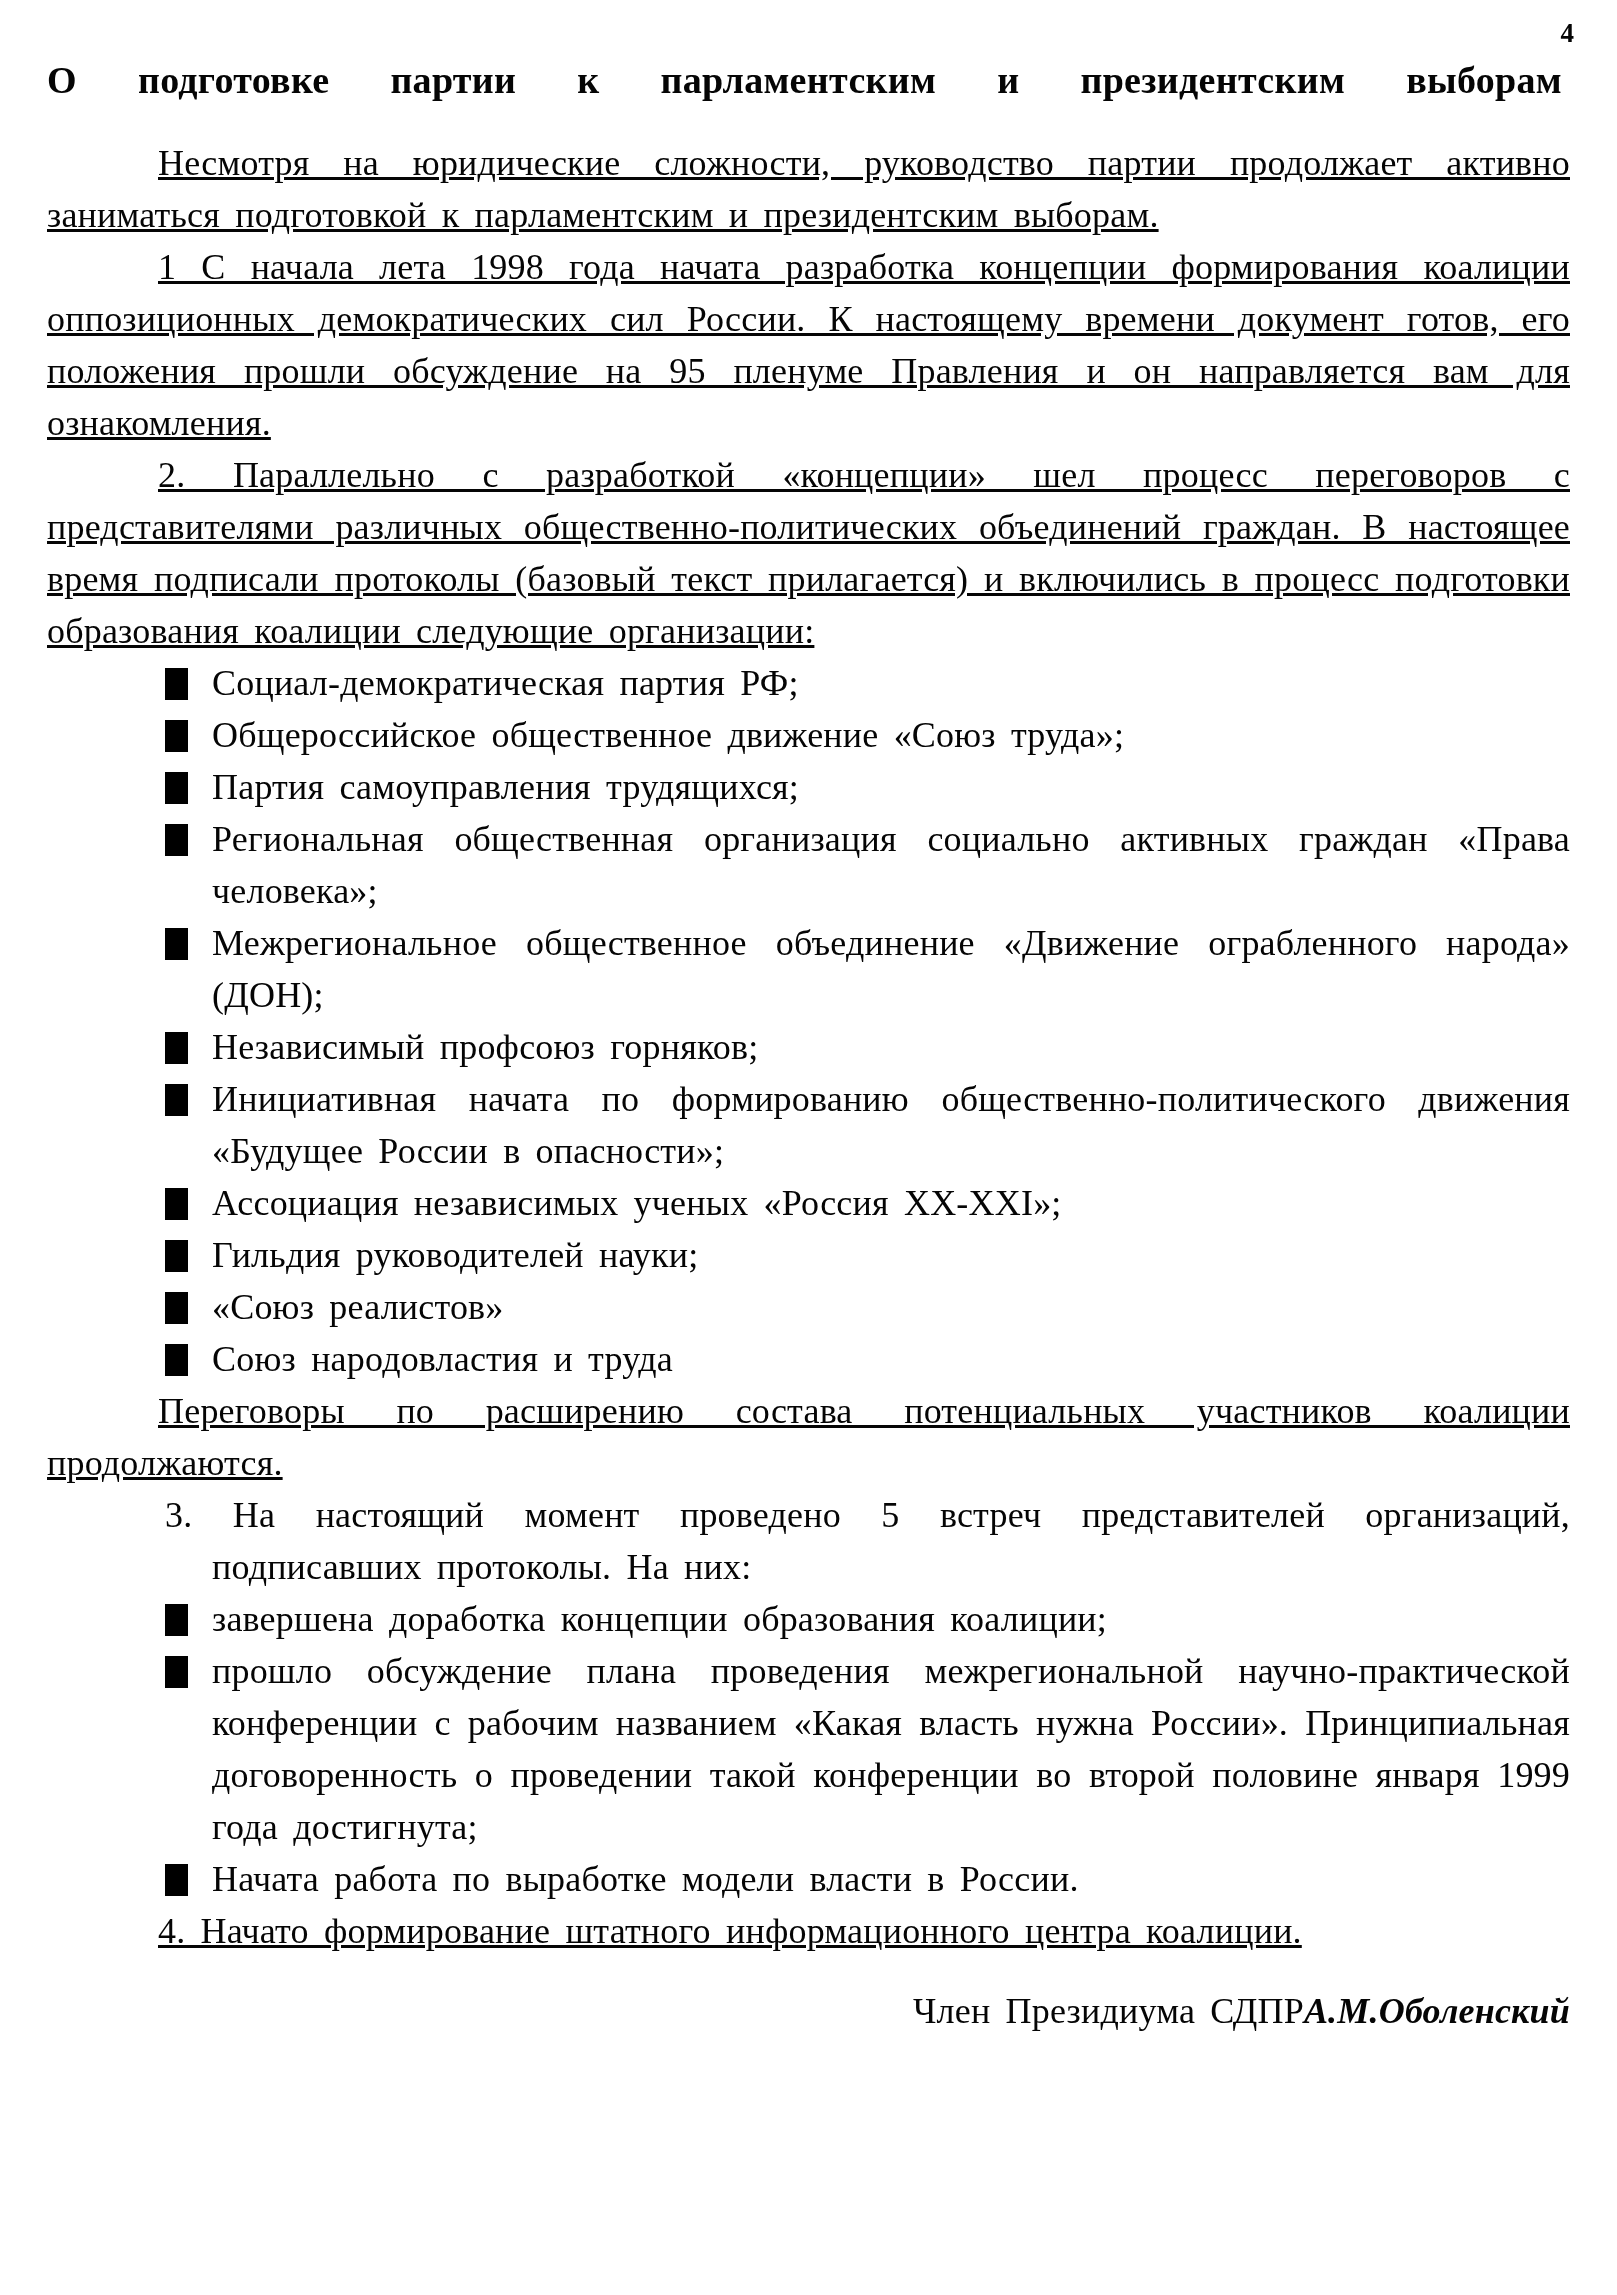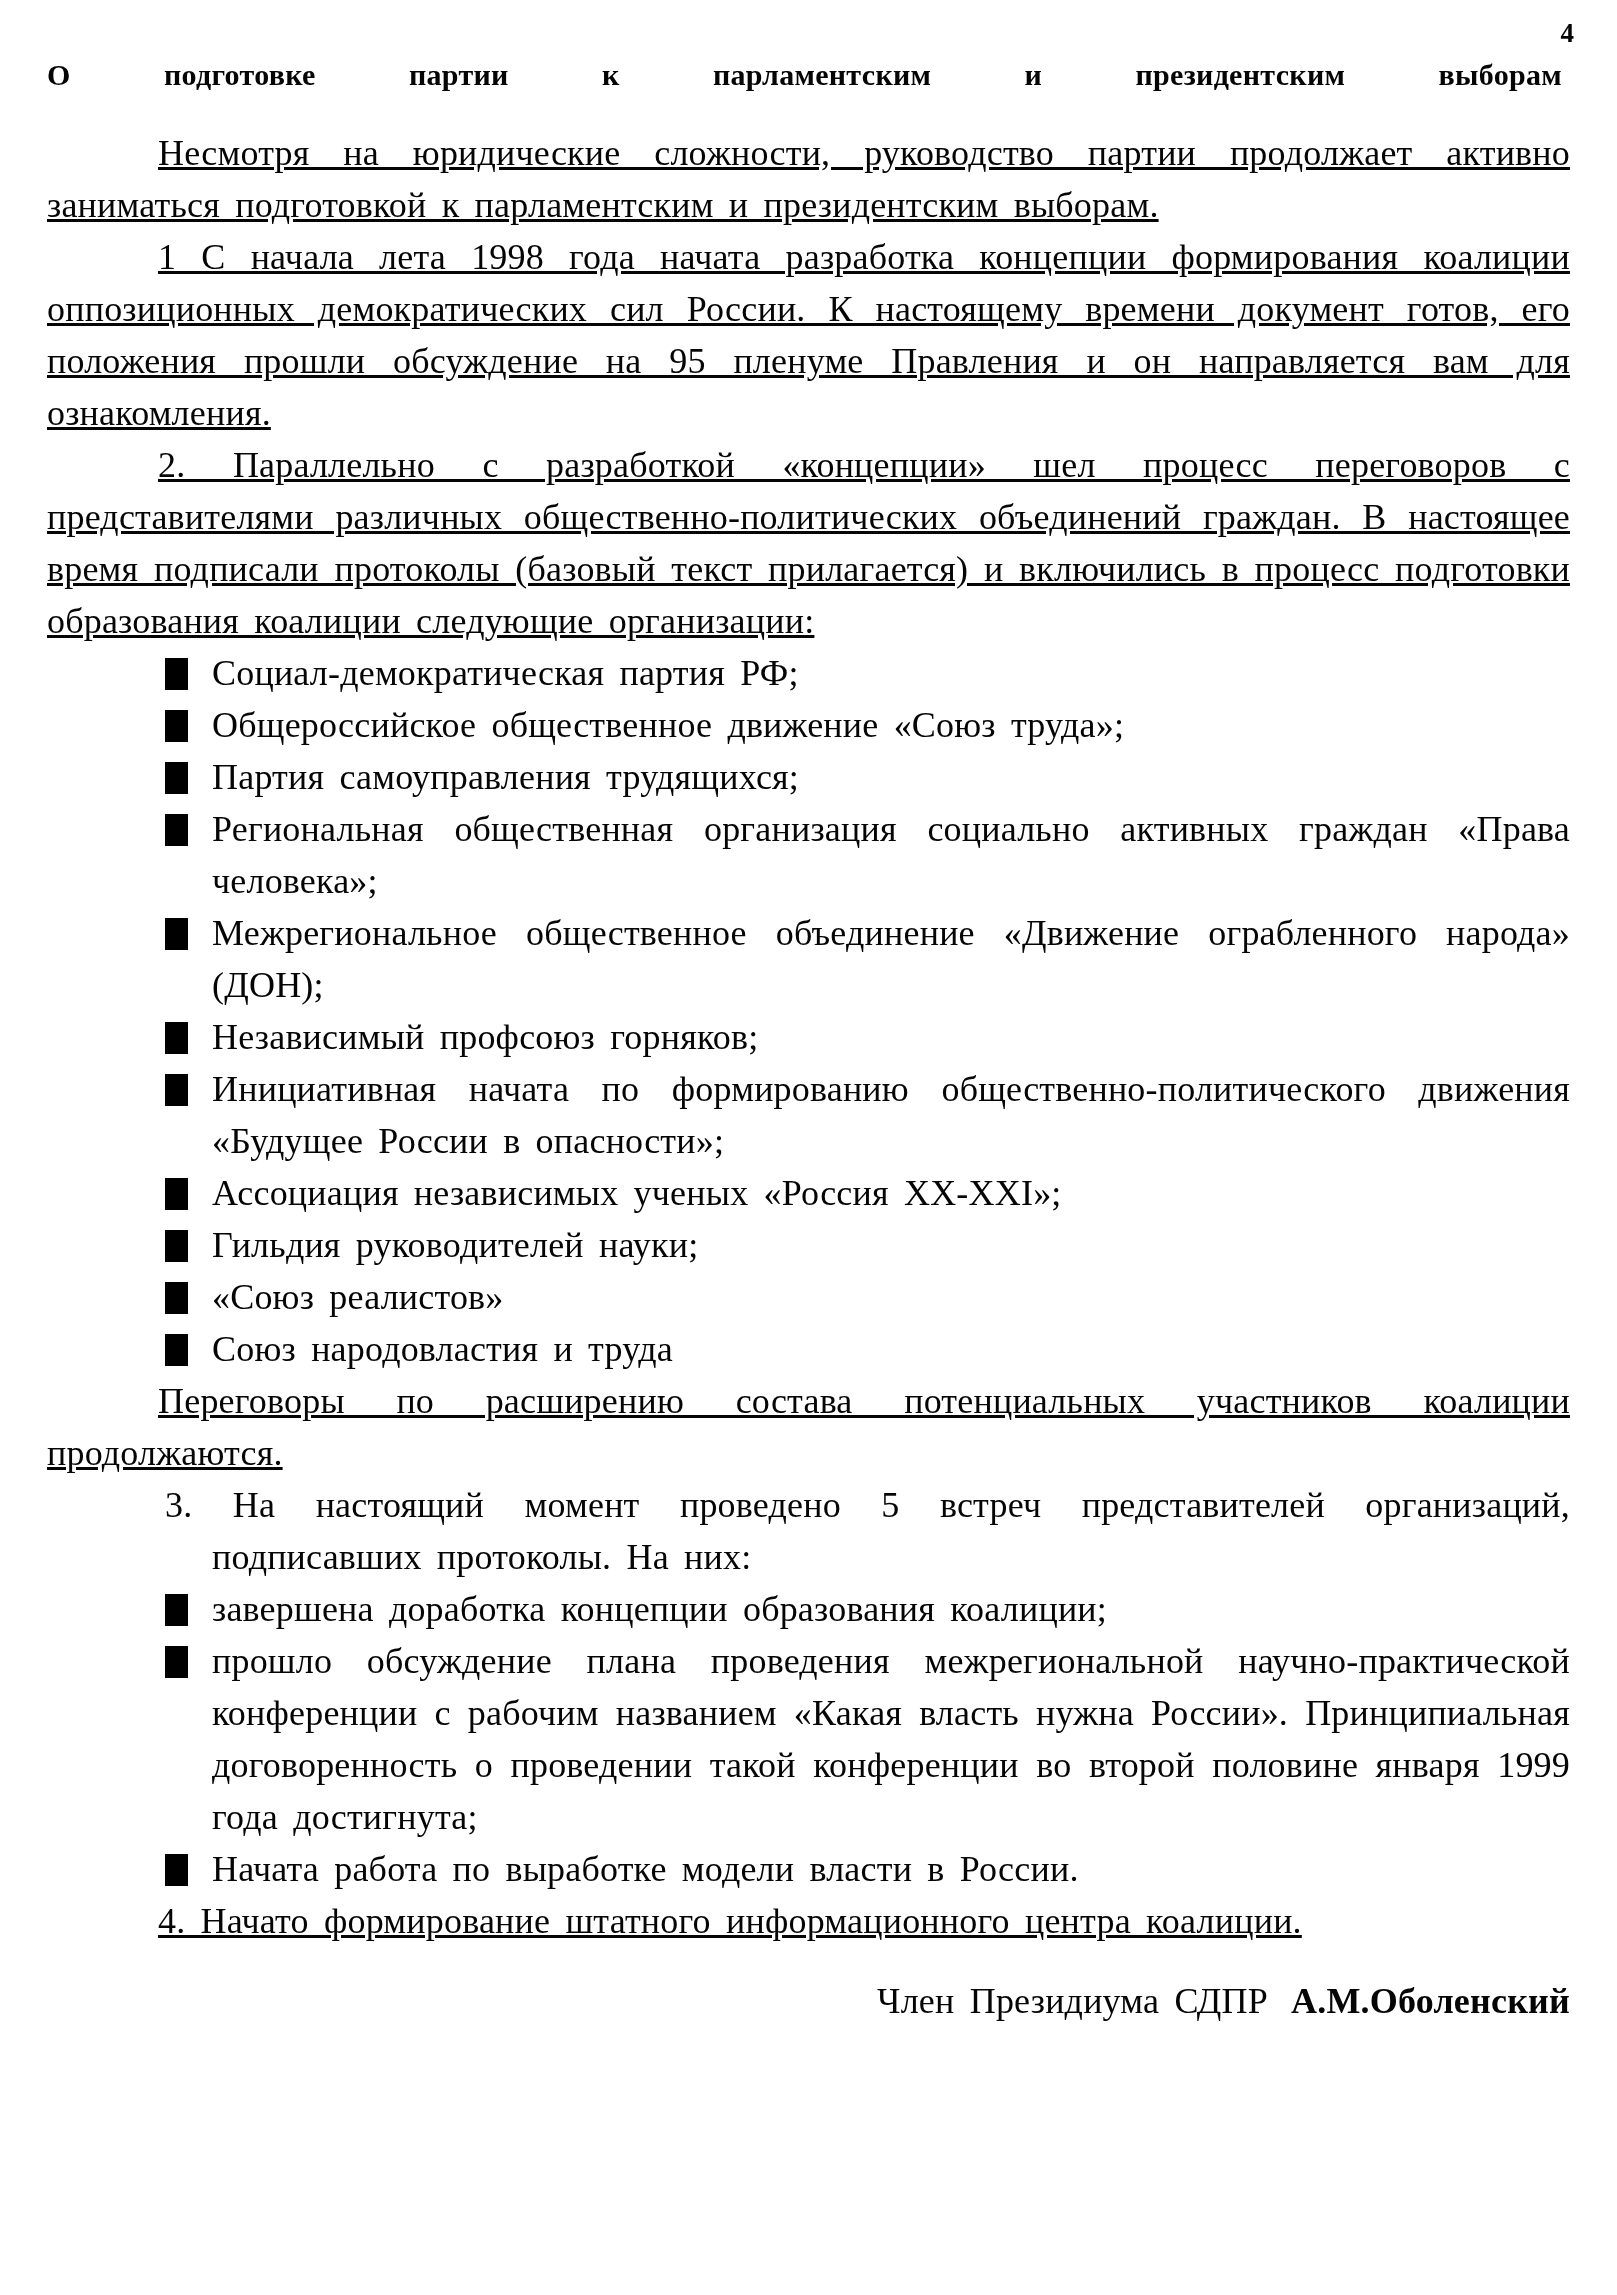--- a/index.html
+++ b/index.html
@@ -18,21 +18,21 @@
   }
   .page-number {
     position: absolute;
     top: 17.5px;
     right: 43px;
     font-size: 27px;
     font-weight: bold;
   }
   h1.doc-title {
     margin: 42px 8px 35px 0;
-    font-size: 30px;
+    font-size: 38px;
     font-weight: bold;
     letter-spacing: 0.3px;
     text-align: justify;
     text-align-last: justify;
     white-space: nowrap;
     overflow: hidden;
   }
   .body-text {
     font-size: 36px;
     line-height: 52px;
@@ -67,21 +67,21 @@
     height: 32px;
     background: #000;
   }
   .signature {
     margin-top: 28px;
     text-align: right;
     white-space: nowrap;
   }
   .signature .sig-name {
     font-weight: bold;
-    margin-left: 23px;
+    font-style: italic;
   }
 </style>
 </head>
 <body>
 
 <div class="sheet">
 
   <div class="page-number">4</div>
 
   <h1 class="doc-title">О подготовке партии к парламентским и президентским выборам</h1>

